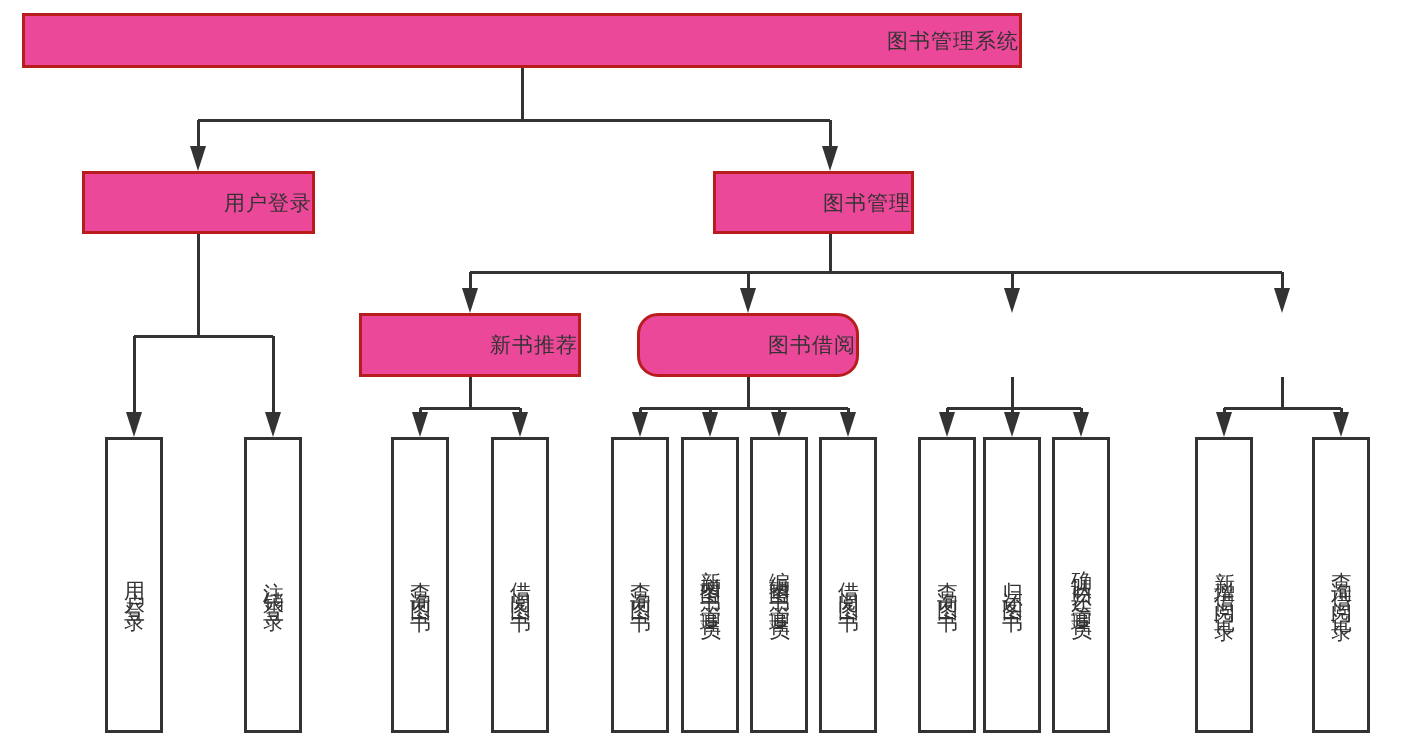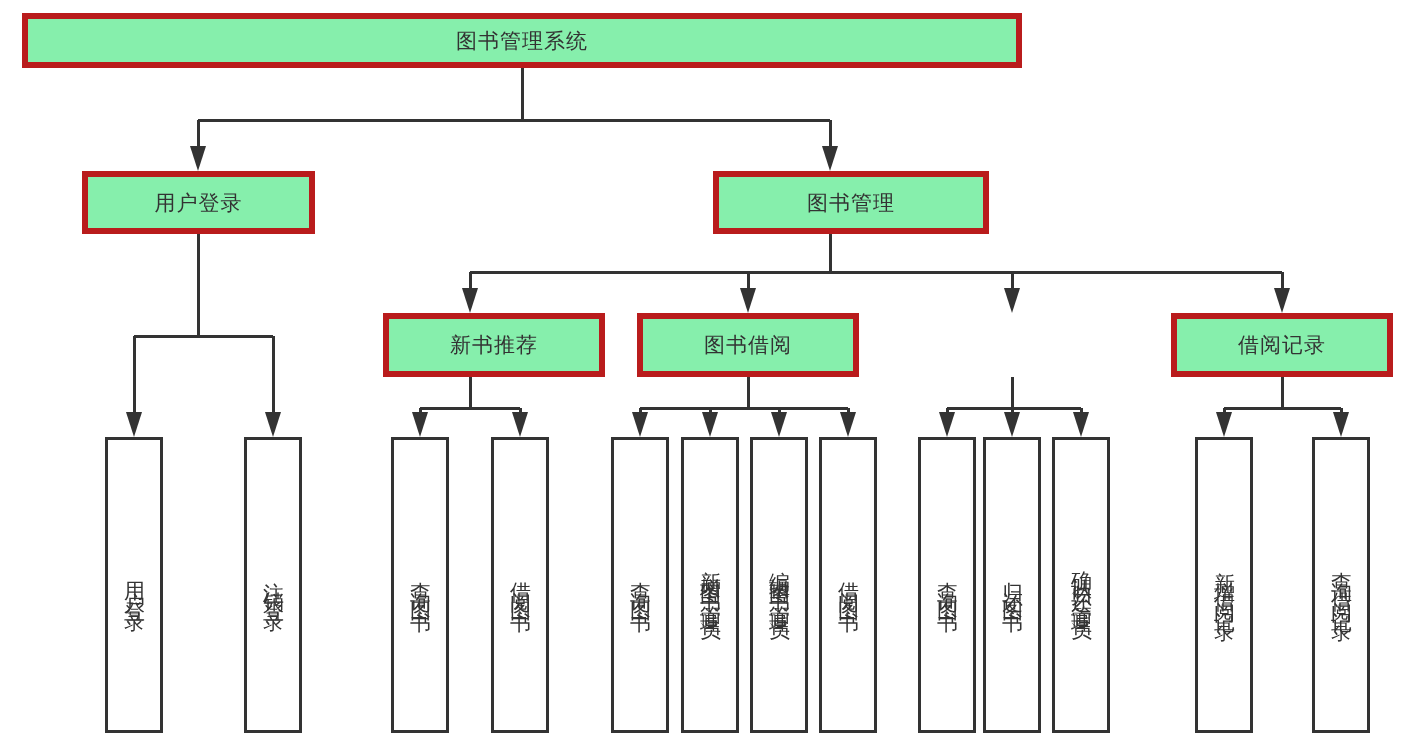--- a/index.html
+++ b/index.html
@@ -14,39 +14,39 @@
   }
   .connector-layer {
     position: absolute;
     left: 0; top: 0;
     width: 1405px; height: 747px;
     z-index: 1;
   }
   .node {
     position: absolute;
     box-sizing: border-box;
-    background: #86efac;
-    border: 6px solid #b91c1c;
+    background: #ec4899;
+    border: 3px solid #b91c1c;
     display: flex;
     align-items: center;
-    justify-content: center;
+    justify-content: flex-end;
     z-index: 2;
   }
   .node .lbl {
     font-size: 21px;
     color: #333333;
     white-space: nowrap;
     letter-spacing: 1px;
   }
   .root-box   { left: 22px;  top: 13px;  width: 1000px; height: 55px; }
   .l2a        { left: 82px;  top: 171px; width: 233px;  height: 63px; }
-  .l2b        { left: 713px; top: 171px; width: 276px;  height: 63px; }
+  .l2b        { left: 713px; top: 171px; width: 201px;  height: 63px; }
   .l3         { top: 313px;  width: 222px; height: 64px; }
-  .l3a { left: 359px; margin-left: 24px; }
-  .l3b { left: 637px; }
+  .l3a { left: 359px; }
+  .l3b { left: 637px; border-radius: 21px; }
   .l3c { left: 901px; }
   .l3d { left: 1171px; }
   .leaf {
     position: absolute;
     box-sizing: border-box;
     top: 437px;
     width: 58px;
     height: 296px;
     background: #ffffff;
     border: 3px solid #333333;
@@ -156,23 +156,20 @@
   <div class="node l2b">
     <span class="lbl">图书管理</span>
   </div>
 
   <div class="node l3 l3a">
     <span class="lbl">新书推荐</span>
   </div>
   <div class="node l3 l3b">
     <span class="lbl">图书借阅</span>
   </div>
-  <div class="node l3 l3d">
-    <span class="lbl">借阅记录</span>
-  </div>
 
   <div class="leaf" style="left:105px">
     <span class="vlbl">用户登录</span>
   </div>
   <div class="leaf" style="left:244px">
     <span class="vlbl">注销登录</span>
   </div>
 
   <div class="leaf" style="left:391px">
     <span class="vlbl">查询图书</span>

